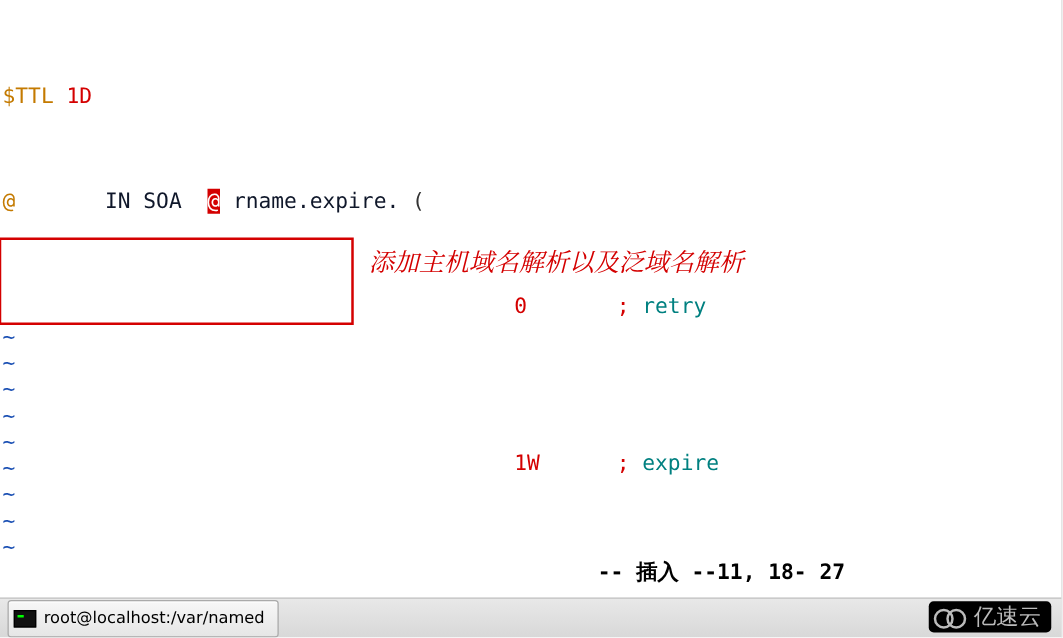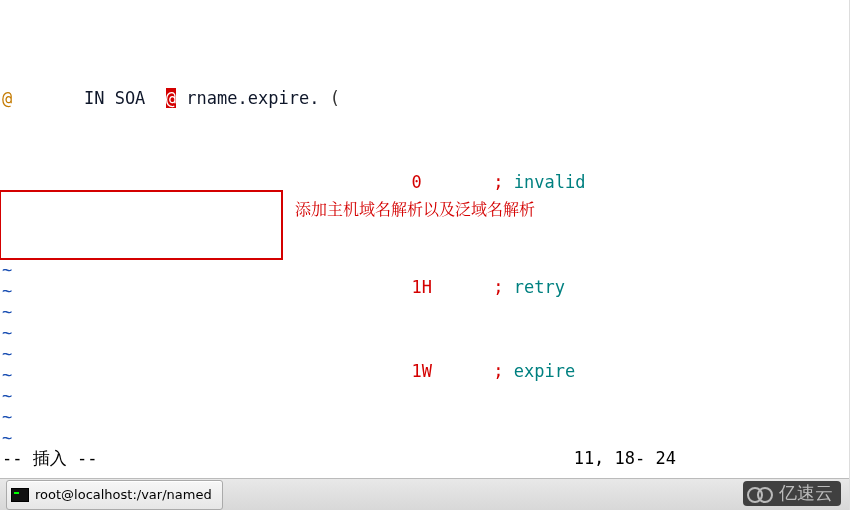--- a/index.html
+++ b/index.html
@@ -28,29 +28,30 @@
     .semi{ color: #d40000; }      
     .paren{ color: #333; }
     .box {
       position: absolute;
       border: 2px solid #d40000;
       pointer-events: none;
     }
     .annotation {
       position: absolute;
       font-family: "SimSun","Songti SC","Noto Serif CJK SC",serif;
-      font-size: 16px;
+      font-size: 20px;
       color: #d40000;
+      font-style: italic;
     }
     .tilde-block { padding: 2px 2px 0 2px; }
     .tilde-block span { display:block; height:21px; color:#1a4fb3; }
     .status {
       position:absolute; left:0; bottom:38px; width:678px;
-      height:24px; display:flex; justify-content:space-between;
-      padding: 0 2px; font-weight:normal;
+      height:24px; display:flex; justify-content:flex-end;
+      padding: 0 2px; font-weight:bold;
     }
     .taskbar {
       position:absolute; left:0; bottom:0; width:850px; height:32px;
       background: linear-gradient(#e8e8e8,#d8d8d8);
       border-top:1px solid #bbb;
       display:flex; align-items:center;
       font-family: "DejaVu Sans", sans-serif;
       font-size: 13px;
     }
     .task-item {
@@ -65,44 +66,44 @@
       margin-right:6px; position:relative; border:1px solid #000;
     }
     .term-icon::before{
       content:""; position:absolute; left:2px; top:3px;
       width:5px; height:2px; background:#0f0;
     }
     .watermark {
       position:absolute; right:8px; bottom:4px;
       font-family: sans-serif; font-size:18px; color:#bbb;
       display:flex; align-items:center; gap:4px;
-      background:#404040; padding:2px 8px 2px 4px; border-radius:4px;
+      background:#000000; padding:2px 8px 2px 4px; border-radius:4px;
     }
     .wm-logo {
       width:28px; height:16px; position:relative;
     }
     .wm-logo::before, .wm-logo::after {
       content:""; position:absolute; border:2px solid #bbb; border-radius:50%;
       width:12px; height:12px; top:1px;
     }
     .wm-logo::before{ left:0; }
     .wm-logo::after{ left:10px; }
   </style>
 </head>
 <body>
 
 <div class="editor">
 
+  <span class="line"><span class="kw">$TTL</span> <span class="red">1D</span></span>
 
   <span class="line"><span class="kw">@</span>       <span class="teal">IN</span> <span class="teal">SOA</span>  <span class="hlbg">@</span> <span class="teal">rname.expire.</span> <span class="paren">(</span></span>
 
-  <span class="line">                                        <span class="red">0</span>       <span class="semi">;</span> <span class="com">invalid</span></span>
+  <span class="line">                                        <span class="red">0</span>       <span class="semi">;</span> <span class="com">retry</span></span>
 
 
-  <span class="line">                                        <span class="red">1H</span>      <span class="semi">;</span> <span class="com">retry</span></span>
 
   <span class="line">                                        <span class="red">1W</span>      <span class="semi">;</span> <span class="com">expire</span></span>
 
   
 
   
 
   
 
   
@@ -122,21 +123,21 @@
   <span>~</span>
   <span>~</span>
   <span>~</span>
   <span>~</span>
   <span>~</span>
   <span>~</span>
 </div>
 
 <div class="status">
   <span>-- 插入 --</span>
-  <span>11, 18- 24</span>
+  <span>11, 18- 27</span>
 </div>
 
 <div class="taskbar">
   <div class="task-item">
     <div class="term-icon"></div>
     <span>root@localhost:/var/named</span>
   </div>
 </div>
 
 <div class="watermark">

